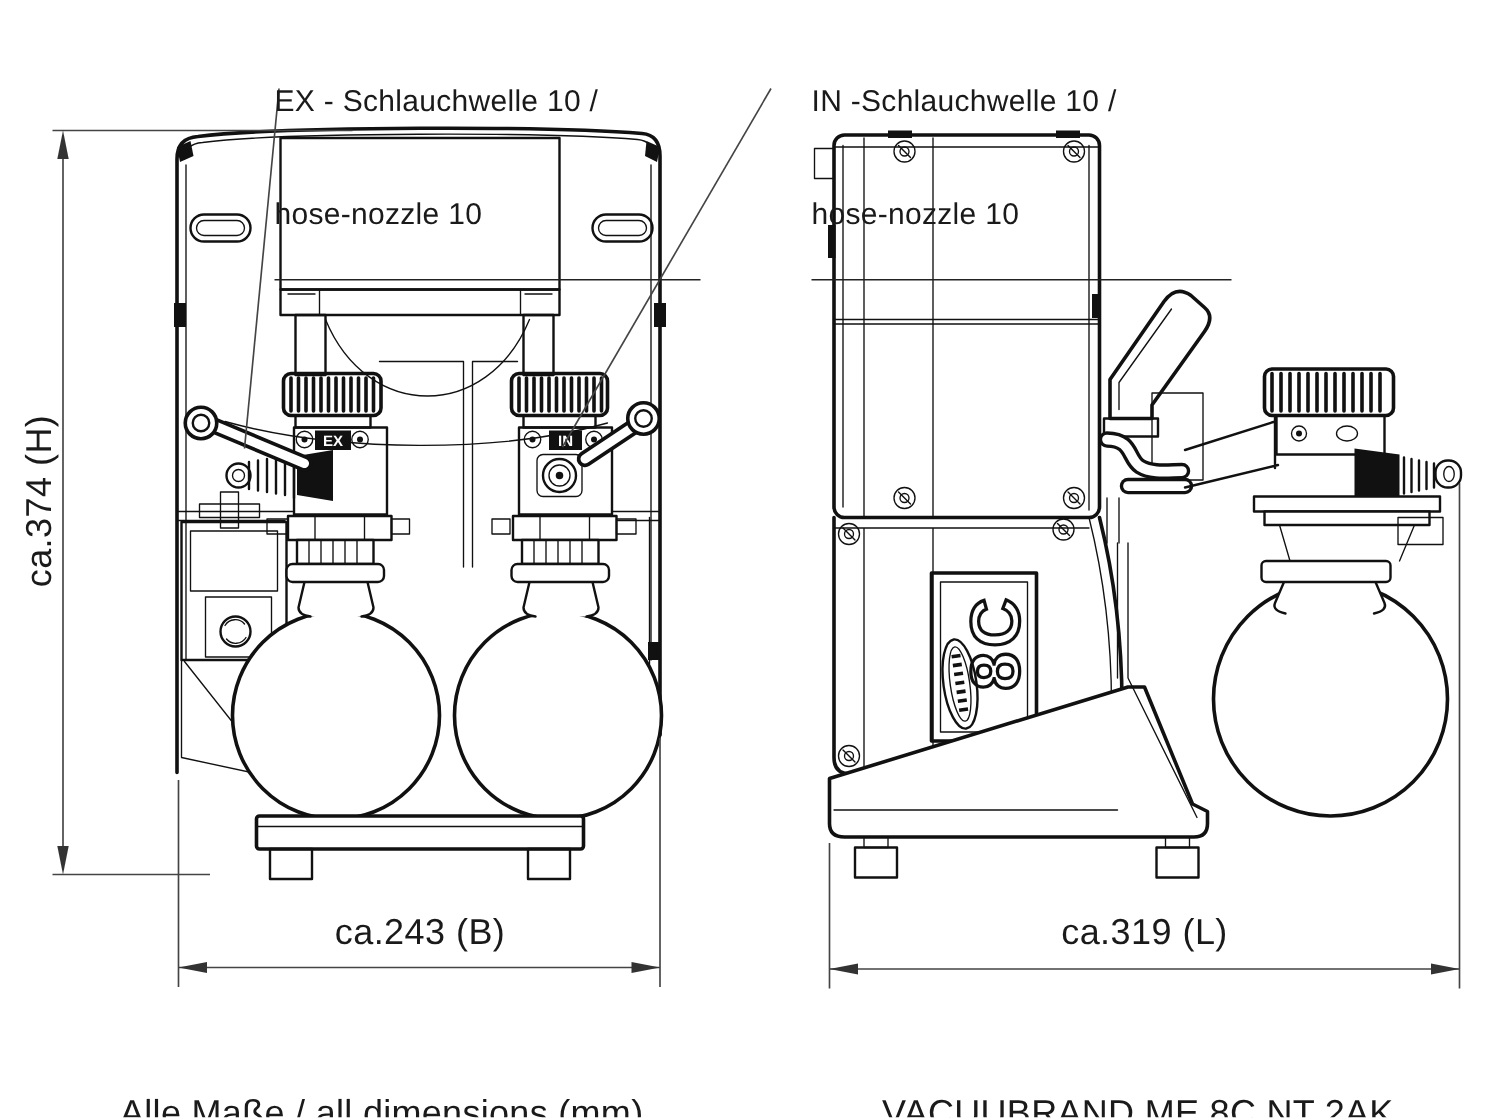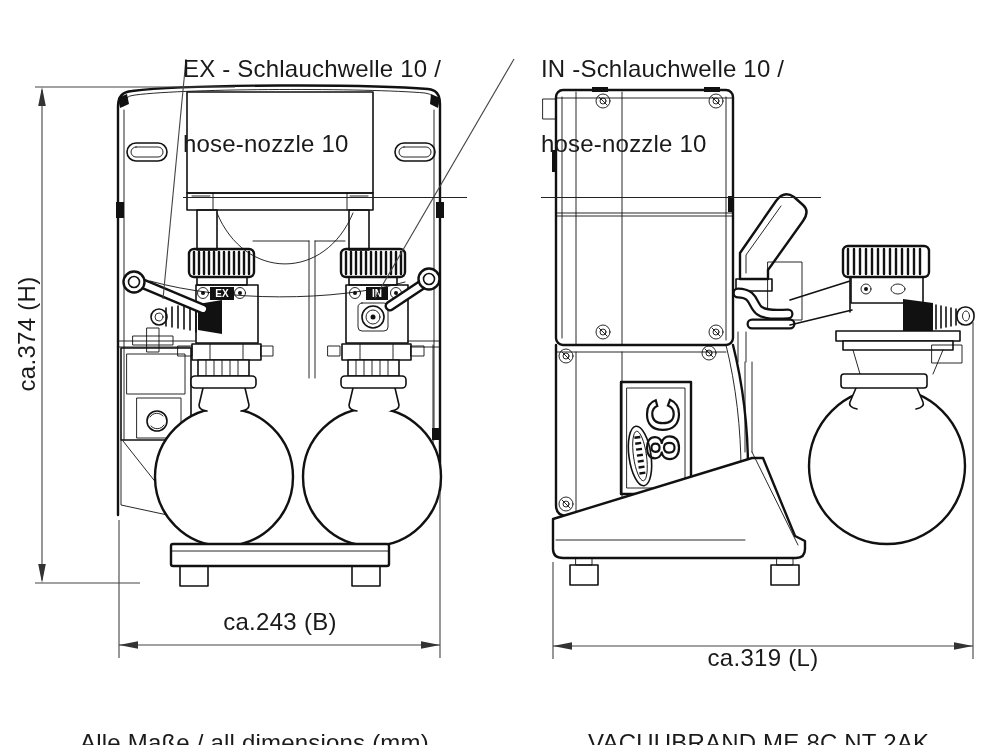--- a/index.html
+++ b/index.html
@@ -1,20 +1,20 @@
 <!DOCTYPE html>
 <html><head>
 <meta charset="utf-8">
 <style>
   html,body{margin:0;padding:0;background:#fff;}
   .stage{position:relative;width:1000px;height:745px;background:#fff;overflow:hidden;
          font-family:"Liberation Sans",sans-serif;color:#1a1a1a;}
   .stage svg{position:absolute;left:0;top:0;}
   .txt{position:absolute;white-space:pre;}
-  .callout{font-size:24px;line-height:25px;letter-spacing:.2px;border-bottom:1.6px solid #222;padding-bottom:16px;}
+  .callout{font-size:20px;line-height:25px;letter-spacing:.2px;border-bottom:1.6px solid #222;padding-bottom:5px;}
   .dimlabel{font-size:24px;letter-spacing:.3px;text-align:center;}
   .dim-v{left:-73px;top:320px;width:200px;transform:rotate(-90deg);}
   .footer{font-size:24px;line-height:28px;letter-spacing:.2px;}
   
   .ln{fill:none;stroke:#111;stroke-width:1.6;stroke-linejoin:round;stroke-linecap:round;}
   .th{stroke-width:2.4;}
   .tn{stroke-width:.9;}
   .fl{fill:#111;stroke:none;}
   .wh{fill:#fff;}
   .dim{stroke:#444;stroke-width:1.1;fill:none;}
@@ -291,21 +291,21 @@
   <div>EX - Schlauchwelle 10 /</div>
   <div>hose-nozzle 10</div>
 </div>
 <div class="txt callout" style="left:541px;top:6px;width:280px;">
   <div>IN -Schlauchwelle 10 /</div>
   <div>hose-nozzle 10</div>
 </div>
 
 <div class="txt dimlabel dim-v">ca.374 (H)</div>
 <div class="txt dimlabel" style="left:130px;top:608px;width:300px;text-align:center;">ca.243 (B)</div>
-<div class="txt dimlabel" style="left:613px;top:644px;width:300px;">ca.319 (L)</div>
+<div class="txt dimlabel" style="left:613px;top:608px;width:300px;">ca.319 (L)</div>
 
 <div class="txt footer" style="left:80px;top:673px;">
   <div>Alle Maße / all dimensions (mm)</div>
   
 </div>
 <div class="txt footer" style="left:588px;top:673px;">
   <div>VACUUBRAND ME 8C NT 2AK</div>
   
 </div>
 

